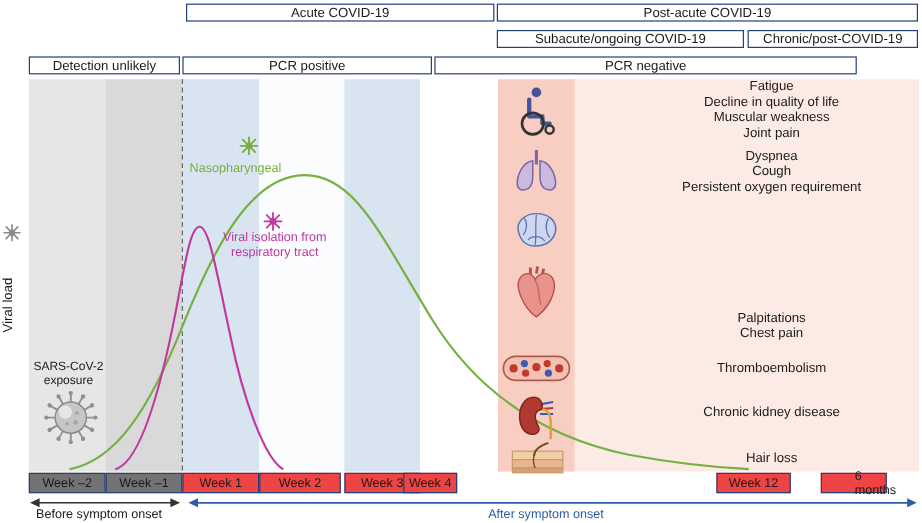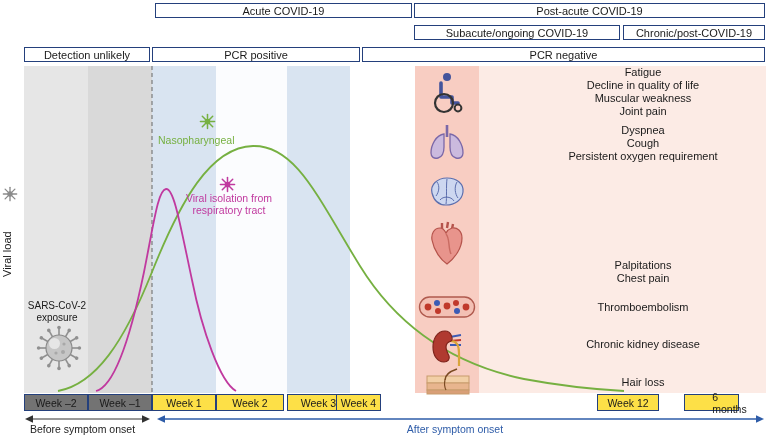--- a/index.html
+++ b/index.html
@@ -1,21 +1,21 @@
 <!DOCTYPE html>
 <html><head>
 <meta charset="utf-8">
 <style>
   html,body{margin:0;padding:0;background:#fff;}
   .fig{position:relative;width:768px;height:436px;background:#fff;
        font-family:"Liberation Sans",sans-serif;color:#1a1a1a;overflow:hidden;}
   .bar{position:absolute;border:1.2px solid #24407c;background:#fff;font-size:11px;
        display:flex;align-items:center;justify-content:center;box-sizing:border-box;}
   .col{position:absolute;top:66px;height:327px;}
-  .wkbox{position:absolute;top:394px;height:17px;border:1.2px solid #24407c;background:#fde047;
+  .wkbox{position:absolute;top:394px;height:17px;border:1.2px solid #24407c;background:#ef4444;
          font-size:10.5px;display:flex;align-items:center;justify-content:center;box-sizing:border-box;}
   .wkbox.gray{background:#737373;}
   .overlay{position:absolute;left:0;top:0;pointer-events:none;}
   .ylabel{position:absolute;left:1px;top:207px;height:70px;font-size:11px;
           writing-mode:vertical-rl;transform:rotate(180deg);white-space:nowrap;}
   .axisvirus{position:absolute;left:2px;top:186px;width:16px;height:16px;}
   .exposure{position:absolute;left:25px;top:300px;width:64px;text-align:center;
             font-size:10px;line-height:12px;}
   .bigvirus{position:absolute;left:35px;top:324px;width:48px;height:48px;}
   .curvelabel{position:absolute;font-size:10.5px;line-height:12px;}
@@ -55,21 +55,21 @@
   </div>
   <div class="bar" style="left:623px;top:25px;width:142px;height:15px;">
     <span>Chronic/post-COVID-19</span>
   </div>
   <div class="bar" style="left:24px;top:47px;width:126px;height:15px;">
     <span>Detection unlikely</span>
   </div>
   <div class="bar" style="left:152px;top:47px;width:208px;height:15px;">
     <span>PCR positive</span>
   </div>
-  <div class="bar" style="left:362px;top:47px;width:403px;height:15px;">
+  <div class="bar" style="left:362px;top:47px;width:352px;height:15px;">
     <span>PCR negative</span>
   </div>
 
   <span class="axisvirus">
     <svg width="16" height="16" viewBox="0 0 18 18">
       <g stroke="#8a8a8a" stroke-width="1.5" stroke-linecap="round">
         <line x1="9" y1="1.5" x2="9" y2="16.5"></line>
           <line x1="1.5" y1="9" x2="16.5" y2="9"></line>
         <line x1="3.5" y1="3.5" x2="14.5" y2="14.5"></line>
           <line x1="14.5" y1="3.5" x2="3.5" y2="14.5"></line>

